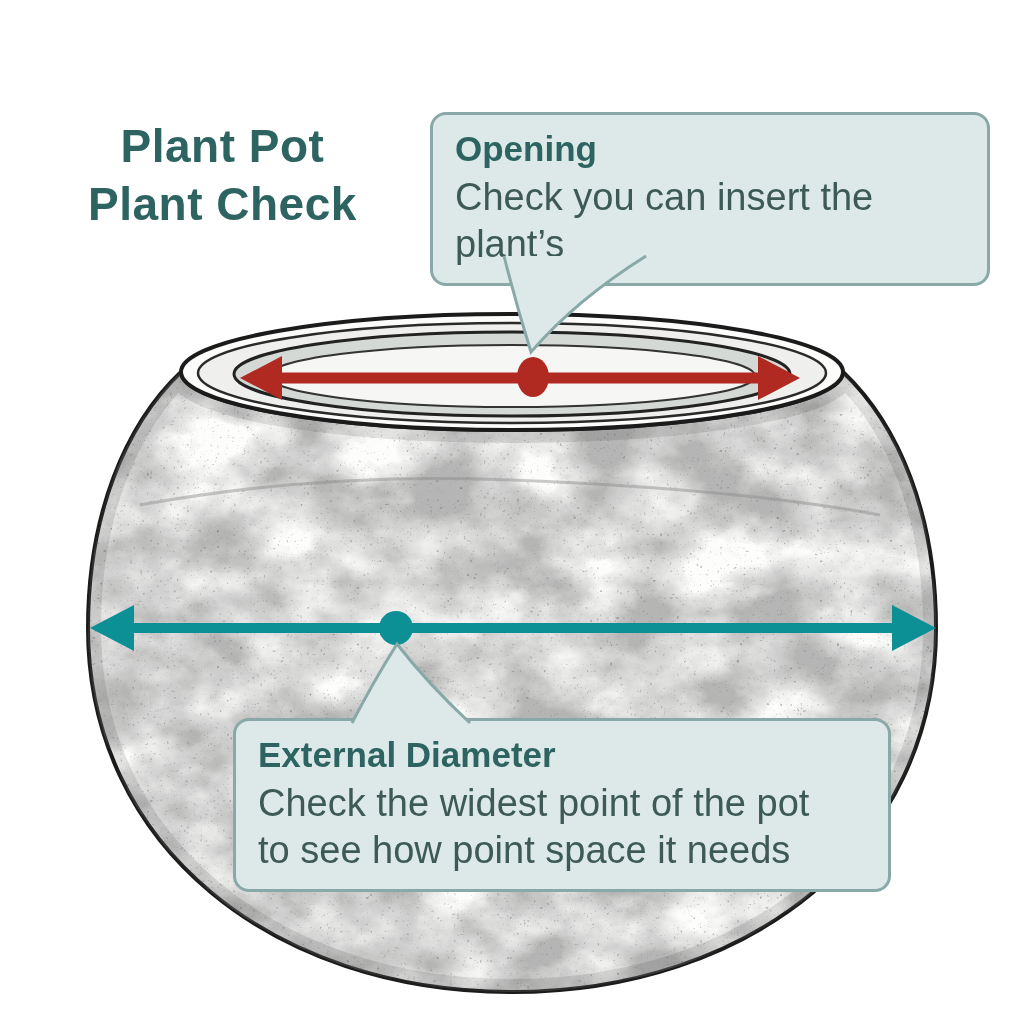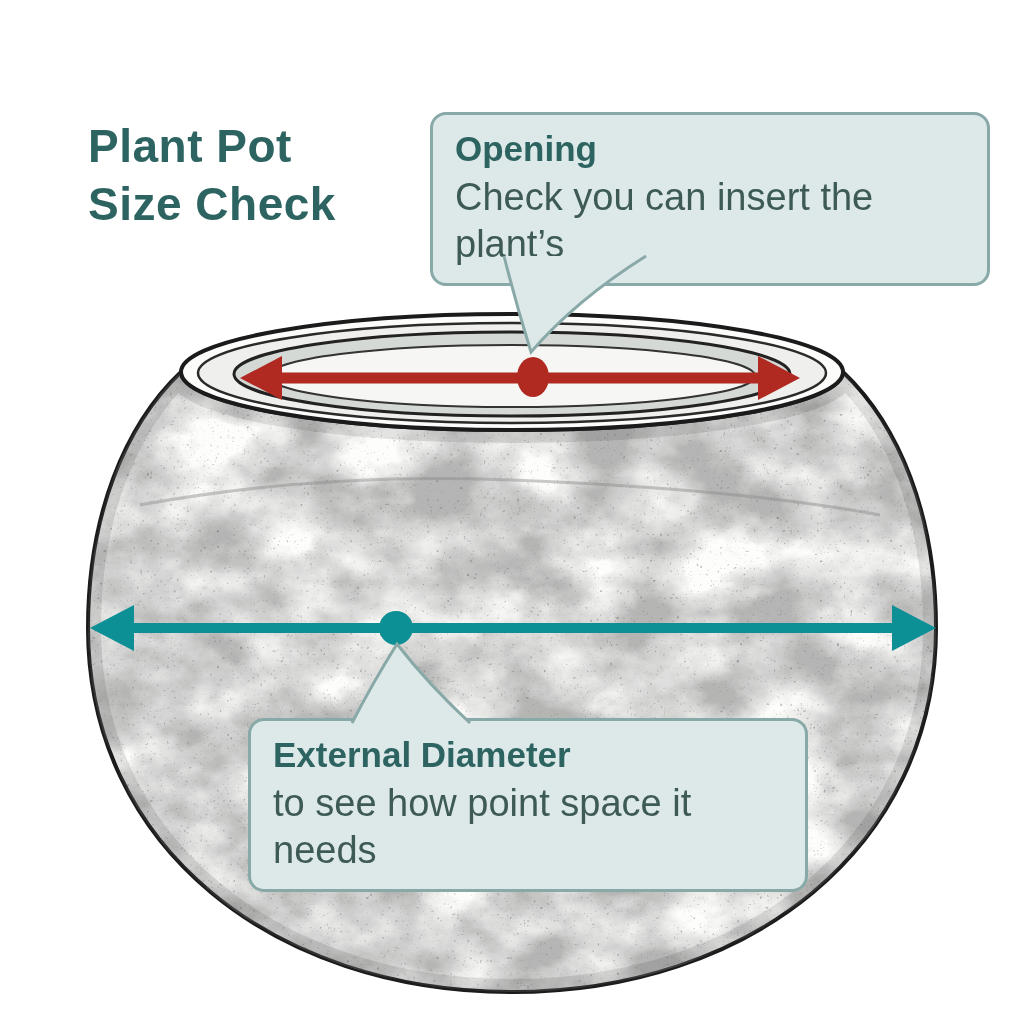--- a/index.html
+++ b/index.html
@@ -5,32 +5,32 @@
   html, body { margin:0; padding:0; }
   body { background: var(--background, #ffffff); font-family: "Liberation Sans", sans-serif; }
   .canvas { position:relative; width:1024px; height:1024px; background:var(--background,#ffffff); overflow:hidden; }
   .layer { position:absolute; left:0; top:0; width:1024px; height:1024px; }
   .pot-layer { z-index:0; }
   .tails { z-index:3; pointer-events:none; }
 
   .title {
     position:absolute; left:88px; top:118px; z-index:2;
     color:var(--title-color); font-size:46px; font-weight:700;
-    line-height:1.26; letter-spacing:0.5px;
+    line-height:1.26; letter-spacing:0.5px;text-align:center;
   }
 
   .callout {
     position:absolute; z-index:2; box-sizing:border-box;
     background:var(--callout-fill);
     border:3px solid var(--callout-border);
     border-radius:16px;
     padding:14px 36px 16px 22px;
   }
   .callout-opening  { left:430px; top:112px; width:560px; min-height:148px; }
-  .callout-diameter { left:248px; top:718px; width:560px; min-height:150px; }
+  .callout-diameter { left:233px; top:718px; width:658px; min-height:150px; }
   .callout-heading  { font-size:35px; font-weight:700; color:var(--heading-color); margin:0 0 5px 0; }
   .callout-line     { font-size:38px; color:var(--body-color); line-height:1.23; }
 
   .ink-stroke       { stroke:var(--ink-color); }
   .opening-stroke   { stroke:var(--opening-color); }
   .opening-fill     { fill:var(--opening-color); }
   .diameter-stroke  { stroke:var(--diameter-color); }
   .diameter-fill    { fill:var(--diameter-color); }
   .tail             { fill:var(--callout-fill); stroke:var(--callout-border); stroke-width:3; }
 </style>
@@ -74,30 +74,31 @@
     <ellipse class="opening-fill" cx="533" cy="377" rx="16" ry="20"></ellipse>
 
     <line class="diameter-stroke" x1="124" y1="628" x2="902" y2="628" stroke-width="10"></line>
     <polygon class="diameter-fill" points="90,628 134,605 134,651"></polygon>
     <polygon class="diameter-fill" points="936,628 892,605 892,651"></polygon>
     <circle class="diameter-fill" cx="396" cy="628" r="17"></circle>
   </svg>
 
   <div class="title">
     <div>Plant Pot</div>
-    <div>Size Check</div>
+    <div>Plant Check</div>
   </div>
 
   <div class="callout callout-opening">
     <div class="callout-heading">Opening</div>
     <div class="callout-line">Check you can insert the plant’s</div>
   </div>
 
   <div class="callout callout-diameter">
     <div class="callout-heading">External Diameter</div>
+    <div class="callout-line">Check the widest point of the pot</div>
     <div class="callout-line">to see how point space it needs</div>
   </div>
 
   <svg class="layer tails" viewBox="0 0 1024 1024" aria-hidden="true">
     <path class="tail" d="M 504 256 Q 516 304 531 352 Q 576 300 646 256"></path>
     <path class="tail" d="M 352 723 Q 372 684 397 644 Q 428 684 470 723"></path>
   </svg>
 
 </div>
 

